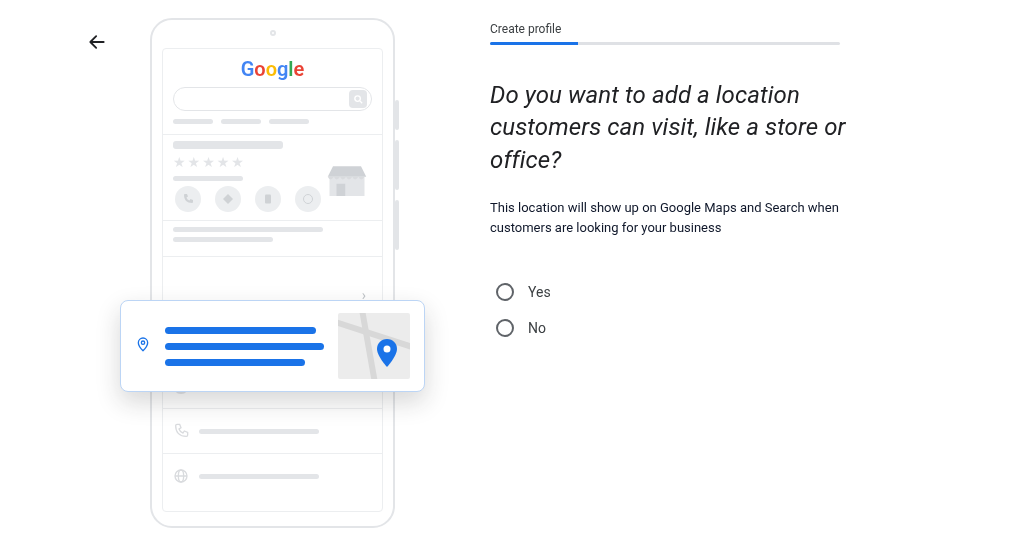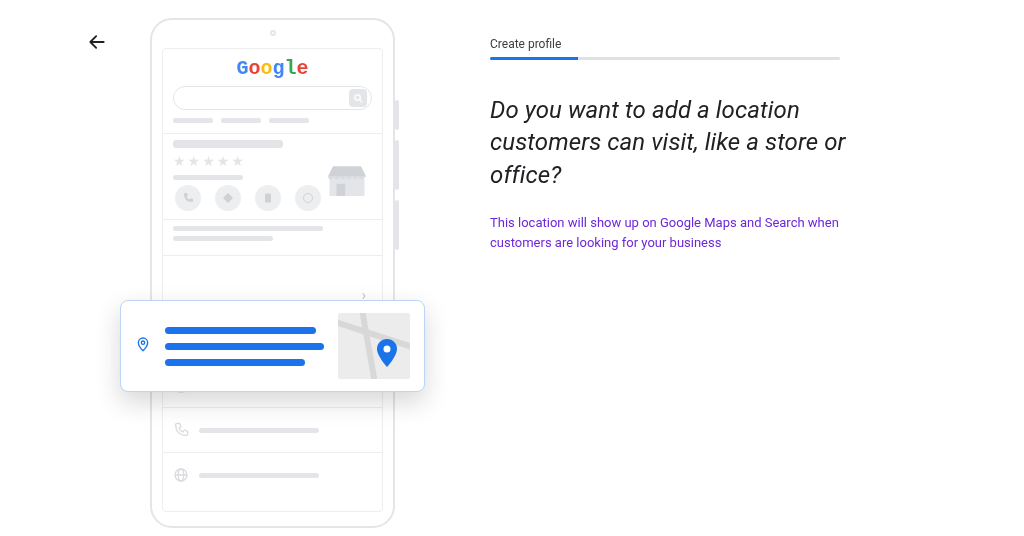--- a/index.html
+++ b/index.html
@@ -55,21 +55,21 @@
   }
   .screen {
     position:absolute;
     top:28px; left:10px; right:10px; bottom:14px;
     background:#fff;
     border:1px solid #eceef0;
     border-radius:4px;
     padding:8px 10px;
     overflow:hidden;
   }
-  .glogo { text-align:center; font-size:20px; font-weight:600; letter-spacing:0px; margin-bottom:6px;font-family:Liberation Mono, monospace;}
+  .glogo { text-align:center; font-size:20px; font-weight:600; letter-spacing:0px; margin-bottom:6px;}
   .glogo span:nth-child(1){color:#4285F4;}
   .glogo span:nth-child(2){color:#EA4335;}
   .glogo span:nth-child(3){color:#FBBC05;}
   .glogo span:nth-child(4){color:#4285F4;}
   .glogo span:nth-child(5){color:#34A853;}
   .glogo span:nth-child(6){color:#EA4335;}
   .searchbar {
     height:24px; border:1px solid #e3e5e8; border-radius:14px;
     display:flex; align-items:center; justify-content:flex-end; padding:0 4px;
     margin-bottom:8px;
@@ -115,34 +115,34 @@
   .map-thumb::before, .map-thumb::after{
     content:""; position:absolute; background:#d8d8d8;
   }
   .map-thumb::before{ width:140%; height:6px; top:20px; left:-10px; transform:rotate(18deg);}
   .map-thumb::after{ width:6px; height:140%; top:-10px; left:28px; transform:rotate(-10deg);}
   .map-pin { position:absolute; right:10px; bottom:6px; }
   .map-pin svg{width:26px;height:30px;}
   
   .right {
     flex:1;
-    padding:37px 60px 0 10px;
+    padding:22px 60px 0 10px;
     max-width:430px;
   }
   .step-label { font-size:12px; color:#3c4043; margin-bottom:6px;}
   .progress-track {
     width:350px; height:3px; background:#dfe1e5; border-radius:2px; overflow:hidden; margin-bottom:34px;
   }
   .progress-fill { height:100%; background:#1a73e8; width:25%;}
   .question {
     font-size:24px; line-height:1.35; color:#202124; font-weight:400; margin-bottom:22px;
     letter-spacing:.1px; max-width:370px;font-style:italic;
   }
   .helper {
-    font-size:13px; color:#6d28d9; line-height:1.5; max-width:350px; margin-bottom:46px;
+    font-size:13px; color:#0f172a; line-height:1.5; max-width:350px; margin-bottom:46px;
   }
   .radio-group { display:flex; flex-direction:column; gap:18px; margin-bottom:38px; padding-left:6px;}
   .radio-item { display:flex; align-items:center; gap:14px; cursor:pointer;}
   .radio-circle {
     width:18px; height:18px; border:2px solid #5f6368; border-radius:50%;
   }
   .radio-label { font-size:14px; color:#3c4043;}
   .next-btn {
     background:#1a73e8; color:#fff; border:none; border-radius:4px;
     font-size:13px; font-weight:500; padding:10px 22px; cursor:pointer;
@@ -284,15 +284,25 @@
 
   <div class="right">
     <div class="step-label">Create profile</div>
     <div class="progress-track">
       <div class="progress-fill" style="width:25%"></div>
     </div>
 
     <h1 class="question">Do you want to add a location customers can visit, like a store or office?</h1>
     <p class="helper">This location will show up on Google Maps and Search when customers are looking for your business</p>
 
+    <div class="radio-group">
+      <label class="radio-item">
+        <span class="radio-circle"></span>
+        <span class="radio-label">Yes</span>
+      </label>
+      <label class="radio-item">
+        <span class="radio-circle"></span>
+        <span class="radio-label">No</span>
+      </label>
+    </div>
 
   </div>
 </div>
 
 </body></html>

